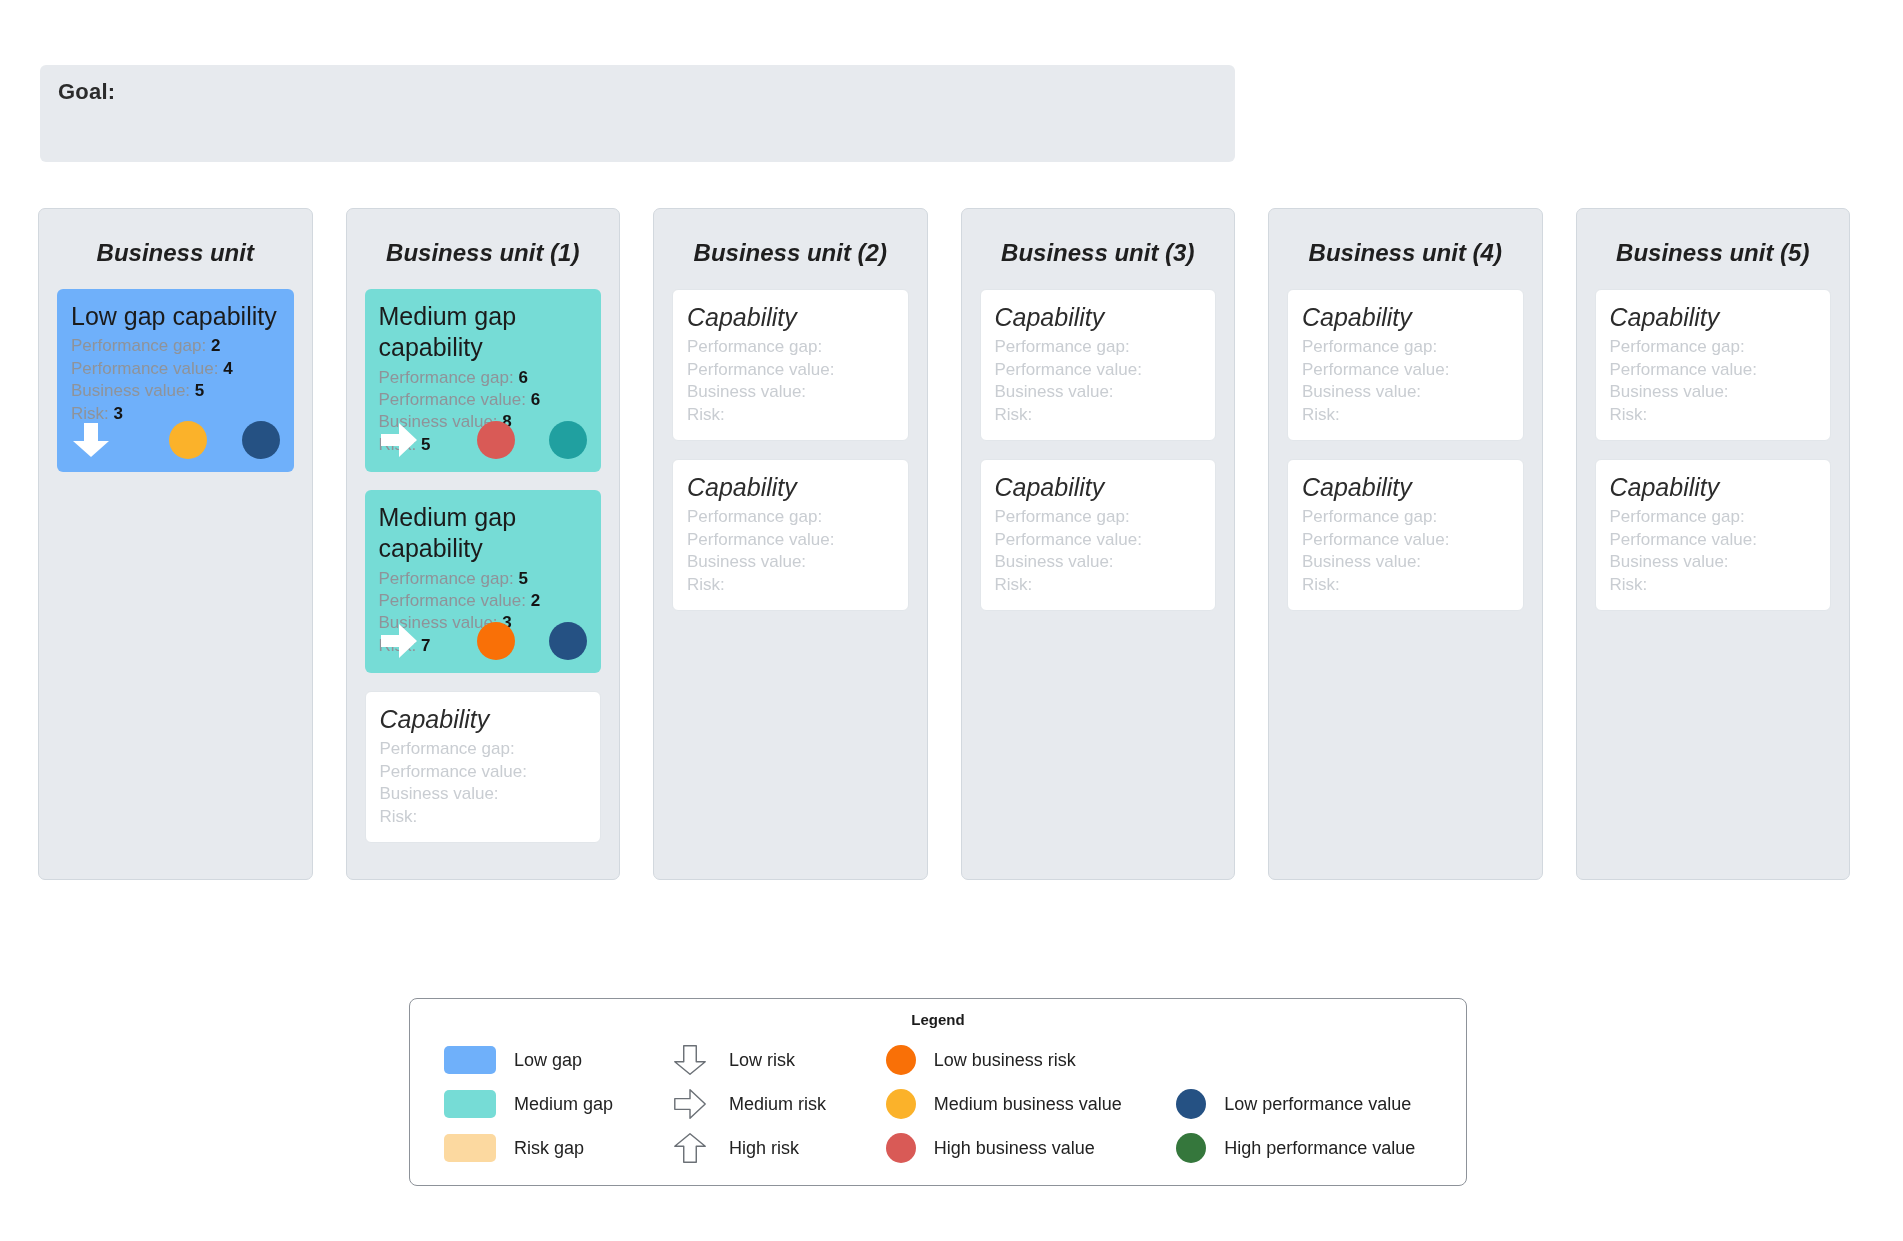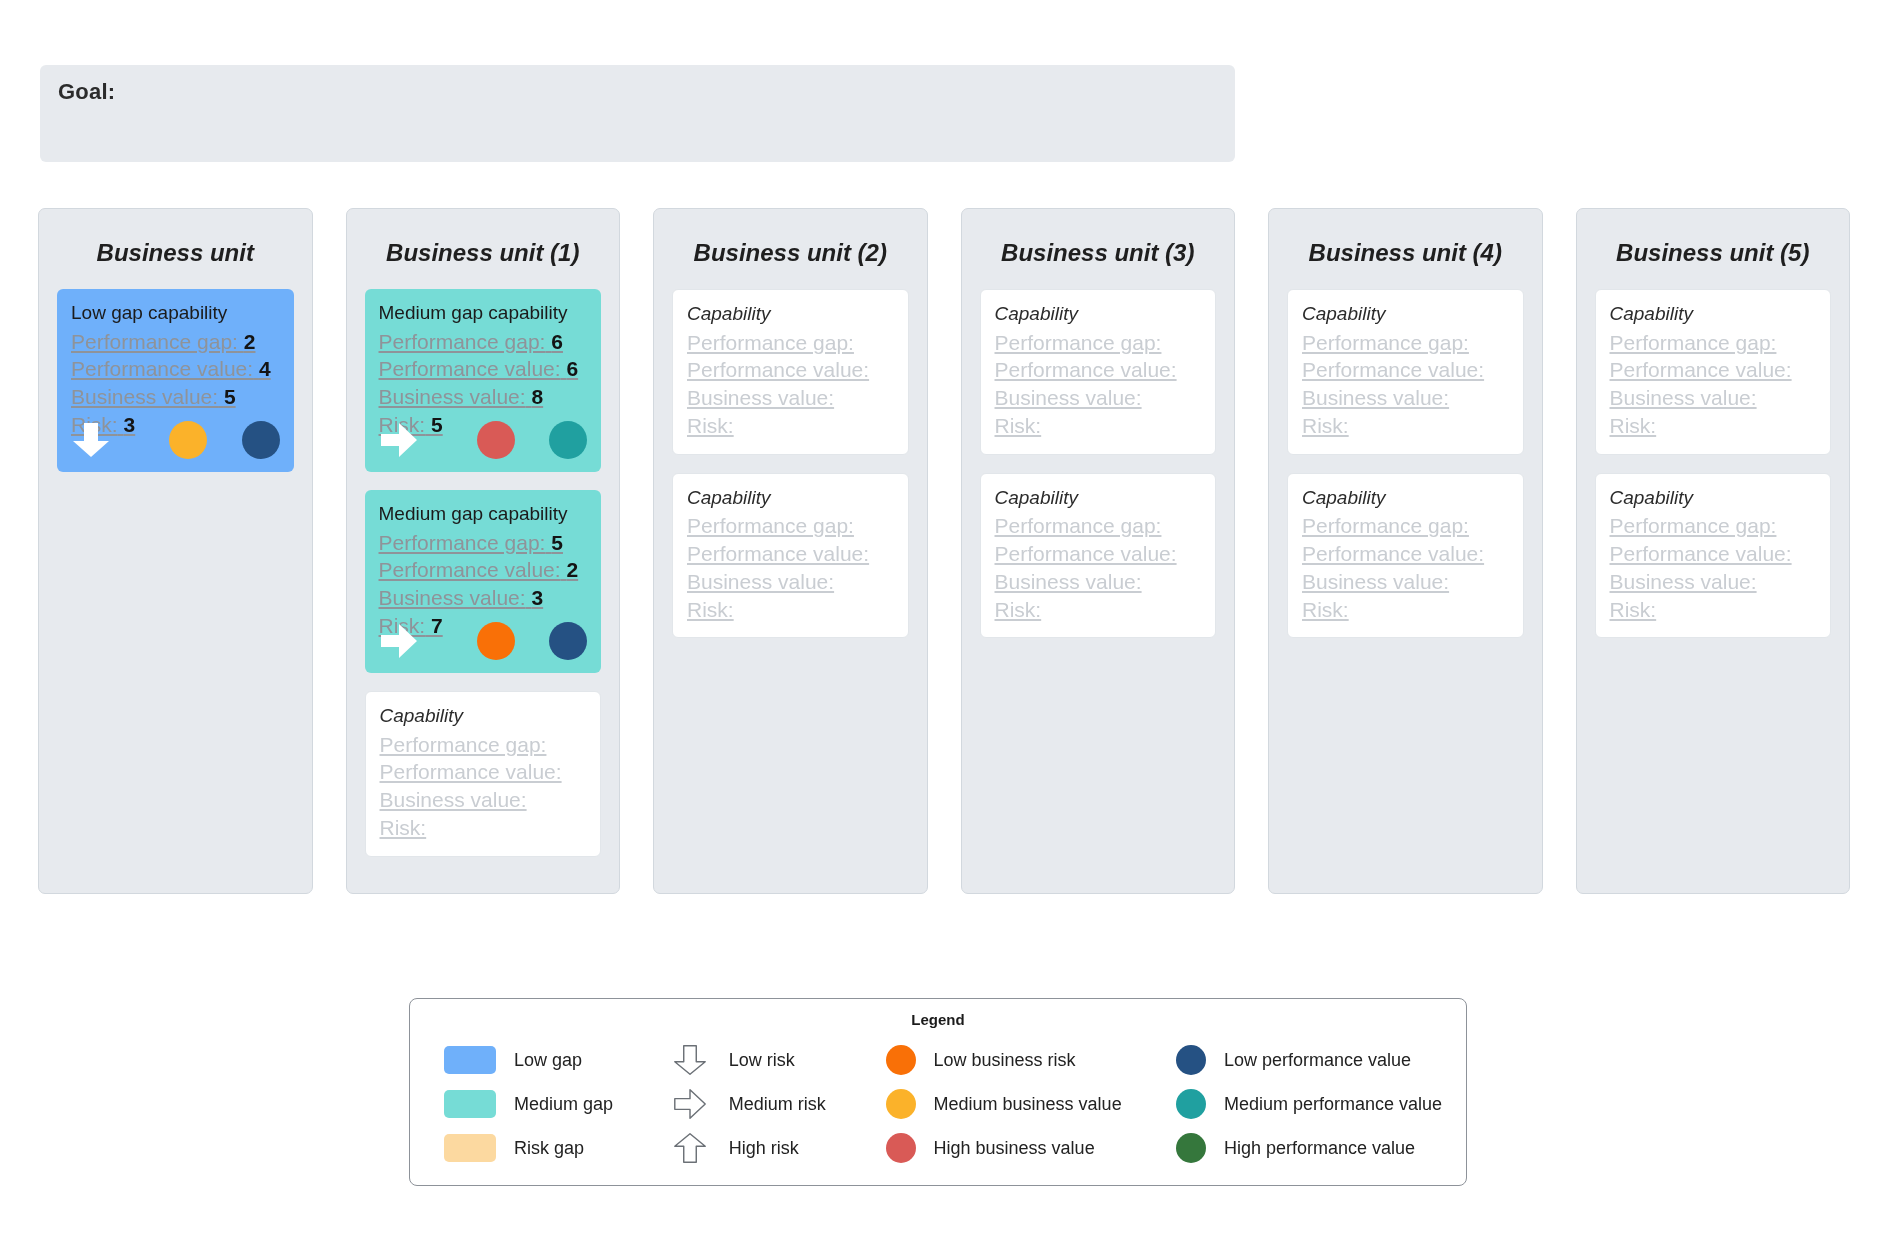--- a/index.html
+++ b/index.html
@@ -66,35 +66,34 @@
   .cap-card.filled { min-height: 183px; }
   .cap-card.empty {
     background: #ffffff;
     border: 1px solid #e2e6ea;
     min-height: 140px;
   }
   .cap-card.gap-low    { background: #6fb0fa; }
   .cap-card.gap-medium { background: #76dcd6; }
 
   .cap-title {
-    font-size: 19px;
+    font-size: 25px;
     color: #1b1b1b;
     margin-bottom: 3px;
     line-height: 1.25;
   }
   .cap-card.empty .cap-title {
     font-style: italic;
     color: #2b2b2b;
   }
   .cap-metrics { line-height: 1.32; }
   .cap-metric {
-    font-size: 21px;
+    font-size: 17px;
     color: #8f9399;
     white-space: nowrap;
-    text-decoration: underline;
   }
   .cap-card.empty .cap-metric { color: #c9cdd2; }
   .cap-metric .val {
     color: #141414;
     font-weight: bold;
   }
 
   
   .icon-row {
     position: absolute;
@@ -380,24 +379,20 @@
             <span class="sw-dot" style="background: rgb(217, 90, 86);"></span>
             <span class="legend-label">High business value</span>
           </div>
         </div>
       <div class="legend-col w-perf" id="legend-perf">
           <div class="legend-item">
             <span class="sw-dot" style="background: rgb(37, 81, 131);"></span>
             <span class="legend-label">Low performance value</span>
           </div>
           <div class="legend-item">
-            <span class="sw-dot" style="background: rgb(32, 160, 160);"></span>
-            <span class="legend-label">Medium performance value</span>
-          </div>
-          <div class="legend-item">
             <span class="sw-dot" style="background: rgb(53, 119, 60);"></span>
             <span class="legend-label">High performance value</span>
           </div>
         </div>
     </div>
   </div>
 
 </div>
 
 </body></html>

